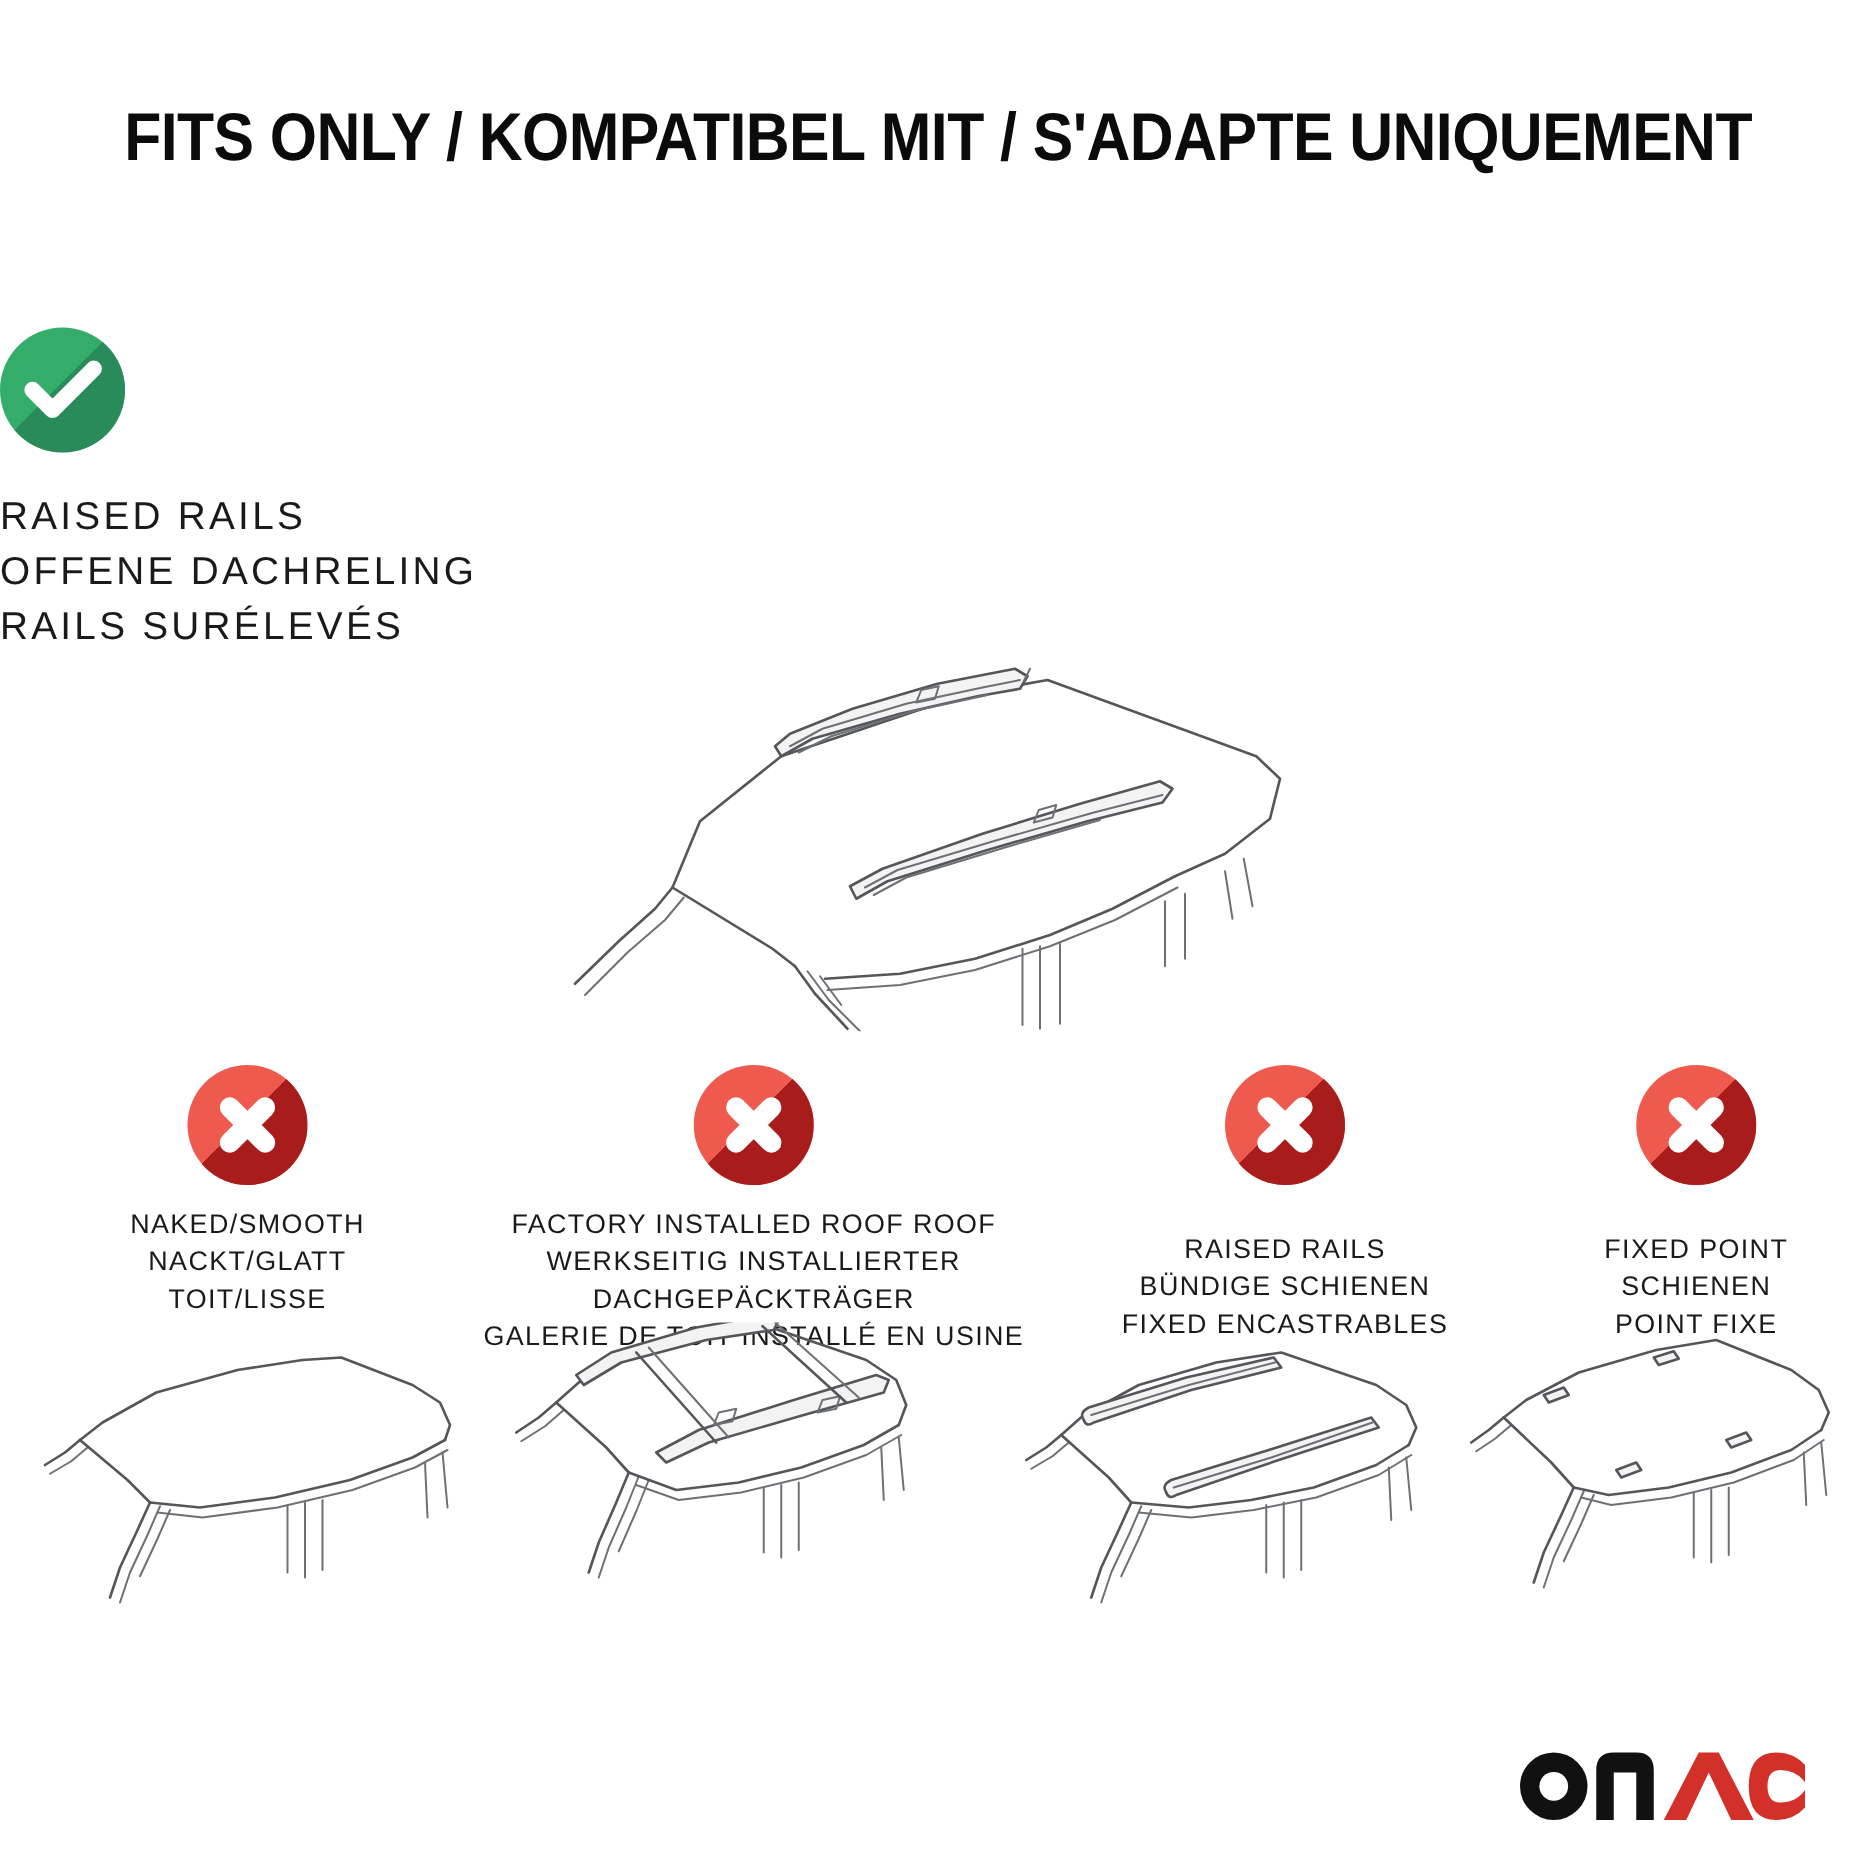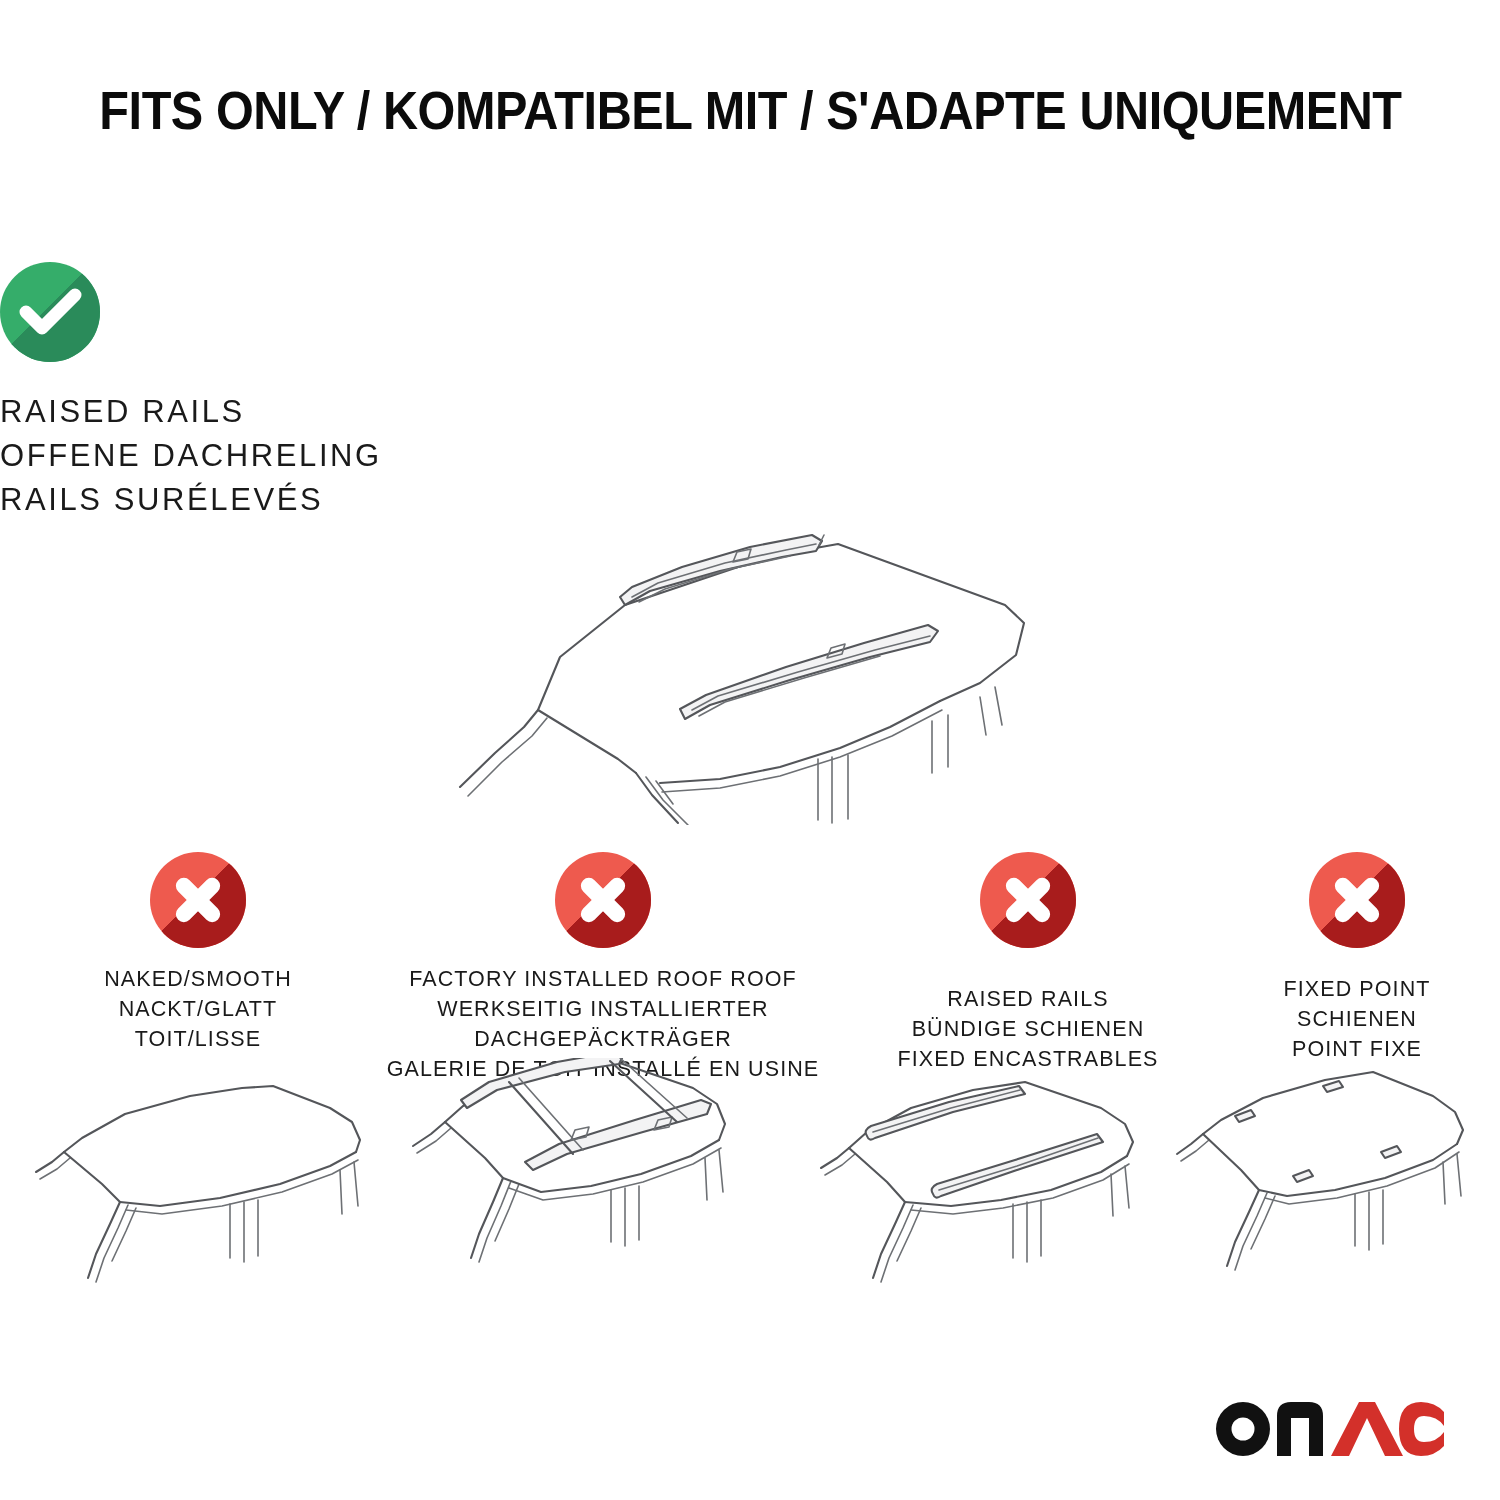--- a/index.html
+++ b/index.html
@@ -303,21 +303,21 @@
         <div class="glyph">
           <svg viewBox="0 0 96 96" width="96" height="96" aria-hidden="true">
             <g transform="rotate(45 48 48)">
               <rect x="40" y="20" width="16" height="56" rx="8" fill="#ffffff"></rect>
               <rect x="20" y="40" width="56" height="16" rx="8" fill="#ffffff"></rect>
             </g>
           </svg>
         </div>
       </div>
     </div>
-    <div class="label-stack" style="margin-top:12px">
+    <div class="label-stack" style="margin-top:22px">
       <div>FIXED POINT</div>
       <div>SCHIENEN</div>
       <div>POINT FIXE</div>
     </div>
   </div>
 </div>
 
 <div class="arts">
 
   <div class="art-cell art-a1">

